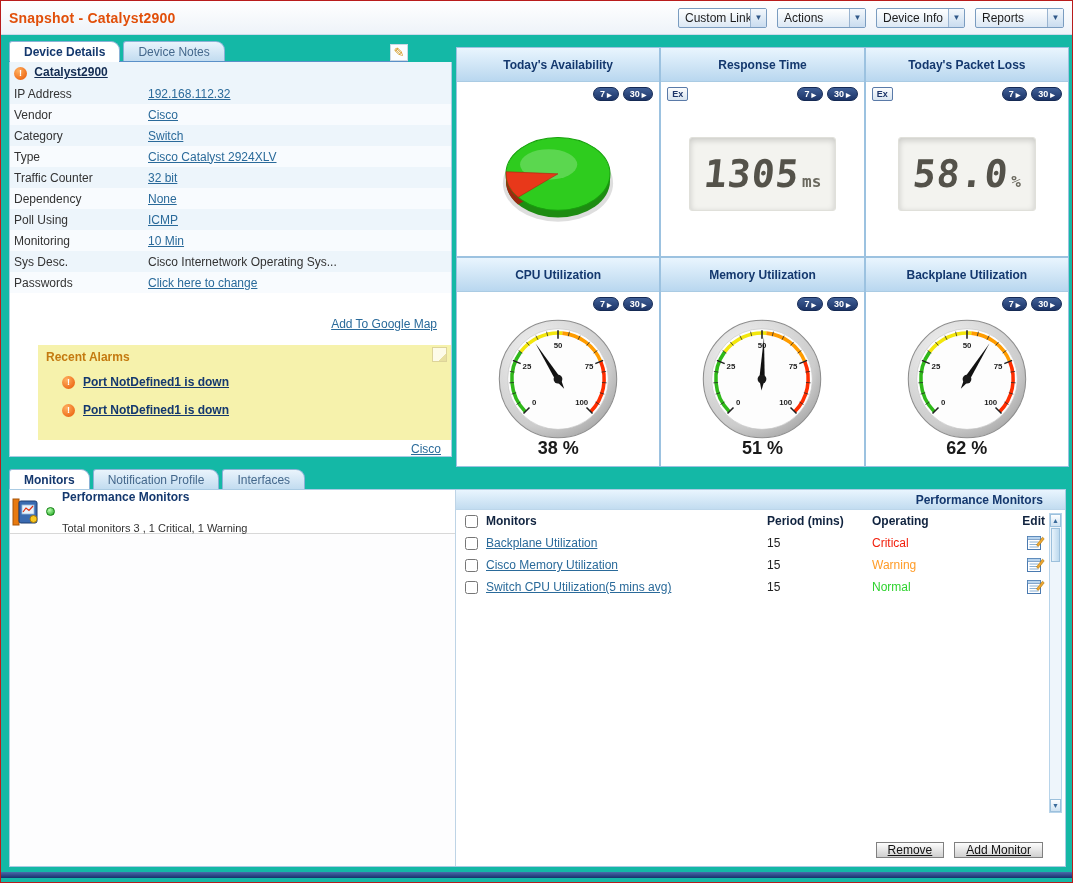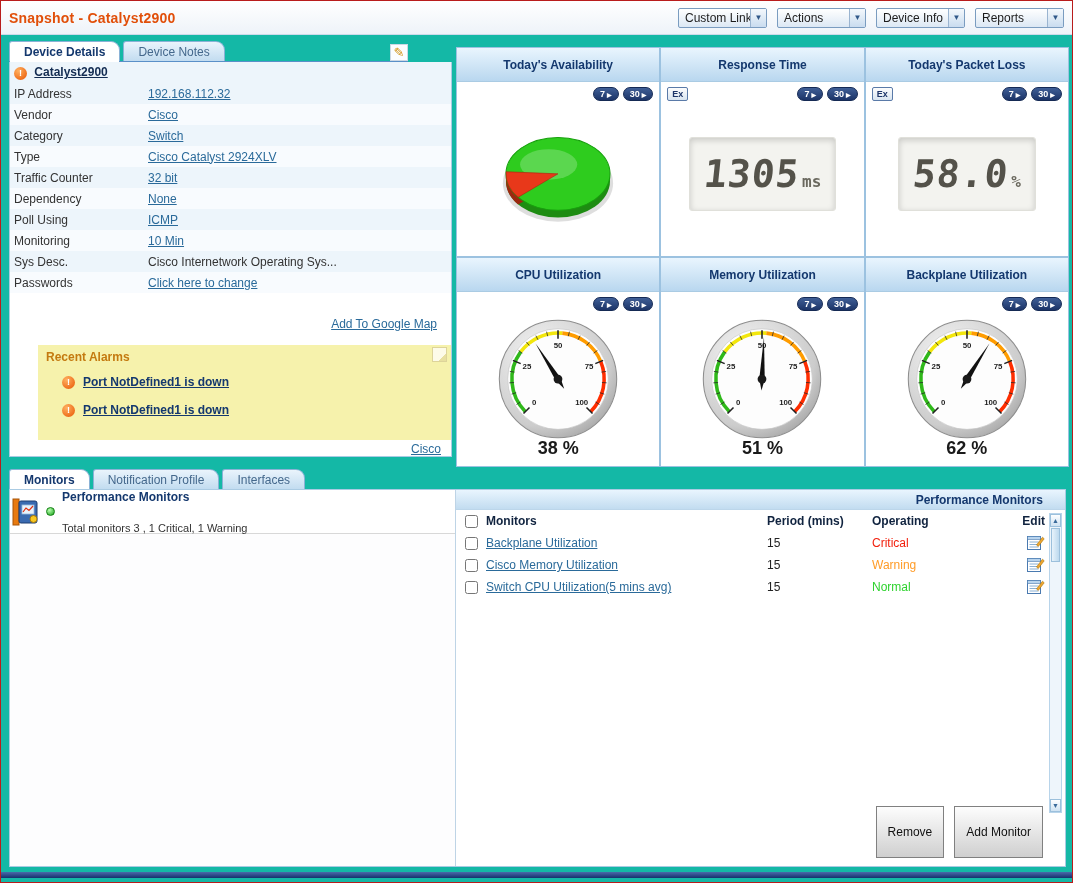--- a/index.html
+++ b/index.html
@@ -134,21 +134,21 @@
   .mhead { font-weight: bold; color: #10233f; }
   .c-check { width: 30px; display: flex; justify-content: center; }
   .c-name { flex: 1; }
   .c-name a { color: #2a6a9a; text-decoration: underline; }
   .c-period { width: 105px; margin-left: 33px; }
   .c-threshold { width: 135px; }
   .c-edit { width: 42px; display: flex; justify-content: flex-end; padding-right: 4px; }
   .buttons-row { position: absolute; right: 22px; bottom: 8px; display: flex; gap: 10px; }
   .btn {
     border: 1px solid #808080; background: linear-gradient(#fdfdfd, #cfcfcf);
-    padding: 18px 11px; font-size: 12px; color: #111; cursor: pointer; font-family: inherit;
+    padding: 0 11px; font-size: 12px; color: #111; cursor: pointer; font-family: inherit; text-decoration: underline;
   }
   .scrollbar {
     position: absolute; right: 3px; top: 23px; width: 13px; height: 300px;
     background: #eef5fb; border: 1px solid #b8d4ea; display: flex; flex-direction: column;
   }
   .sb-btn { height: 13px; background: linear-gradient(#fdfeff,#cfe2f2); border: 1px solid #9cc0dc;
     color: #3a6a9a; font-size: 7px; display: flex; align-items: center; justify-content: center; cursor: pointer; }
   .sb-down { margin-top: auto; }
   .sb-thumb { height: 34px; margin: 1px; background: linear-gradient(90deg,#e8f3fb,#bcd9ee); border: 1px solid #9cc0dc; cursor: grab; }
   

